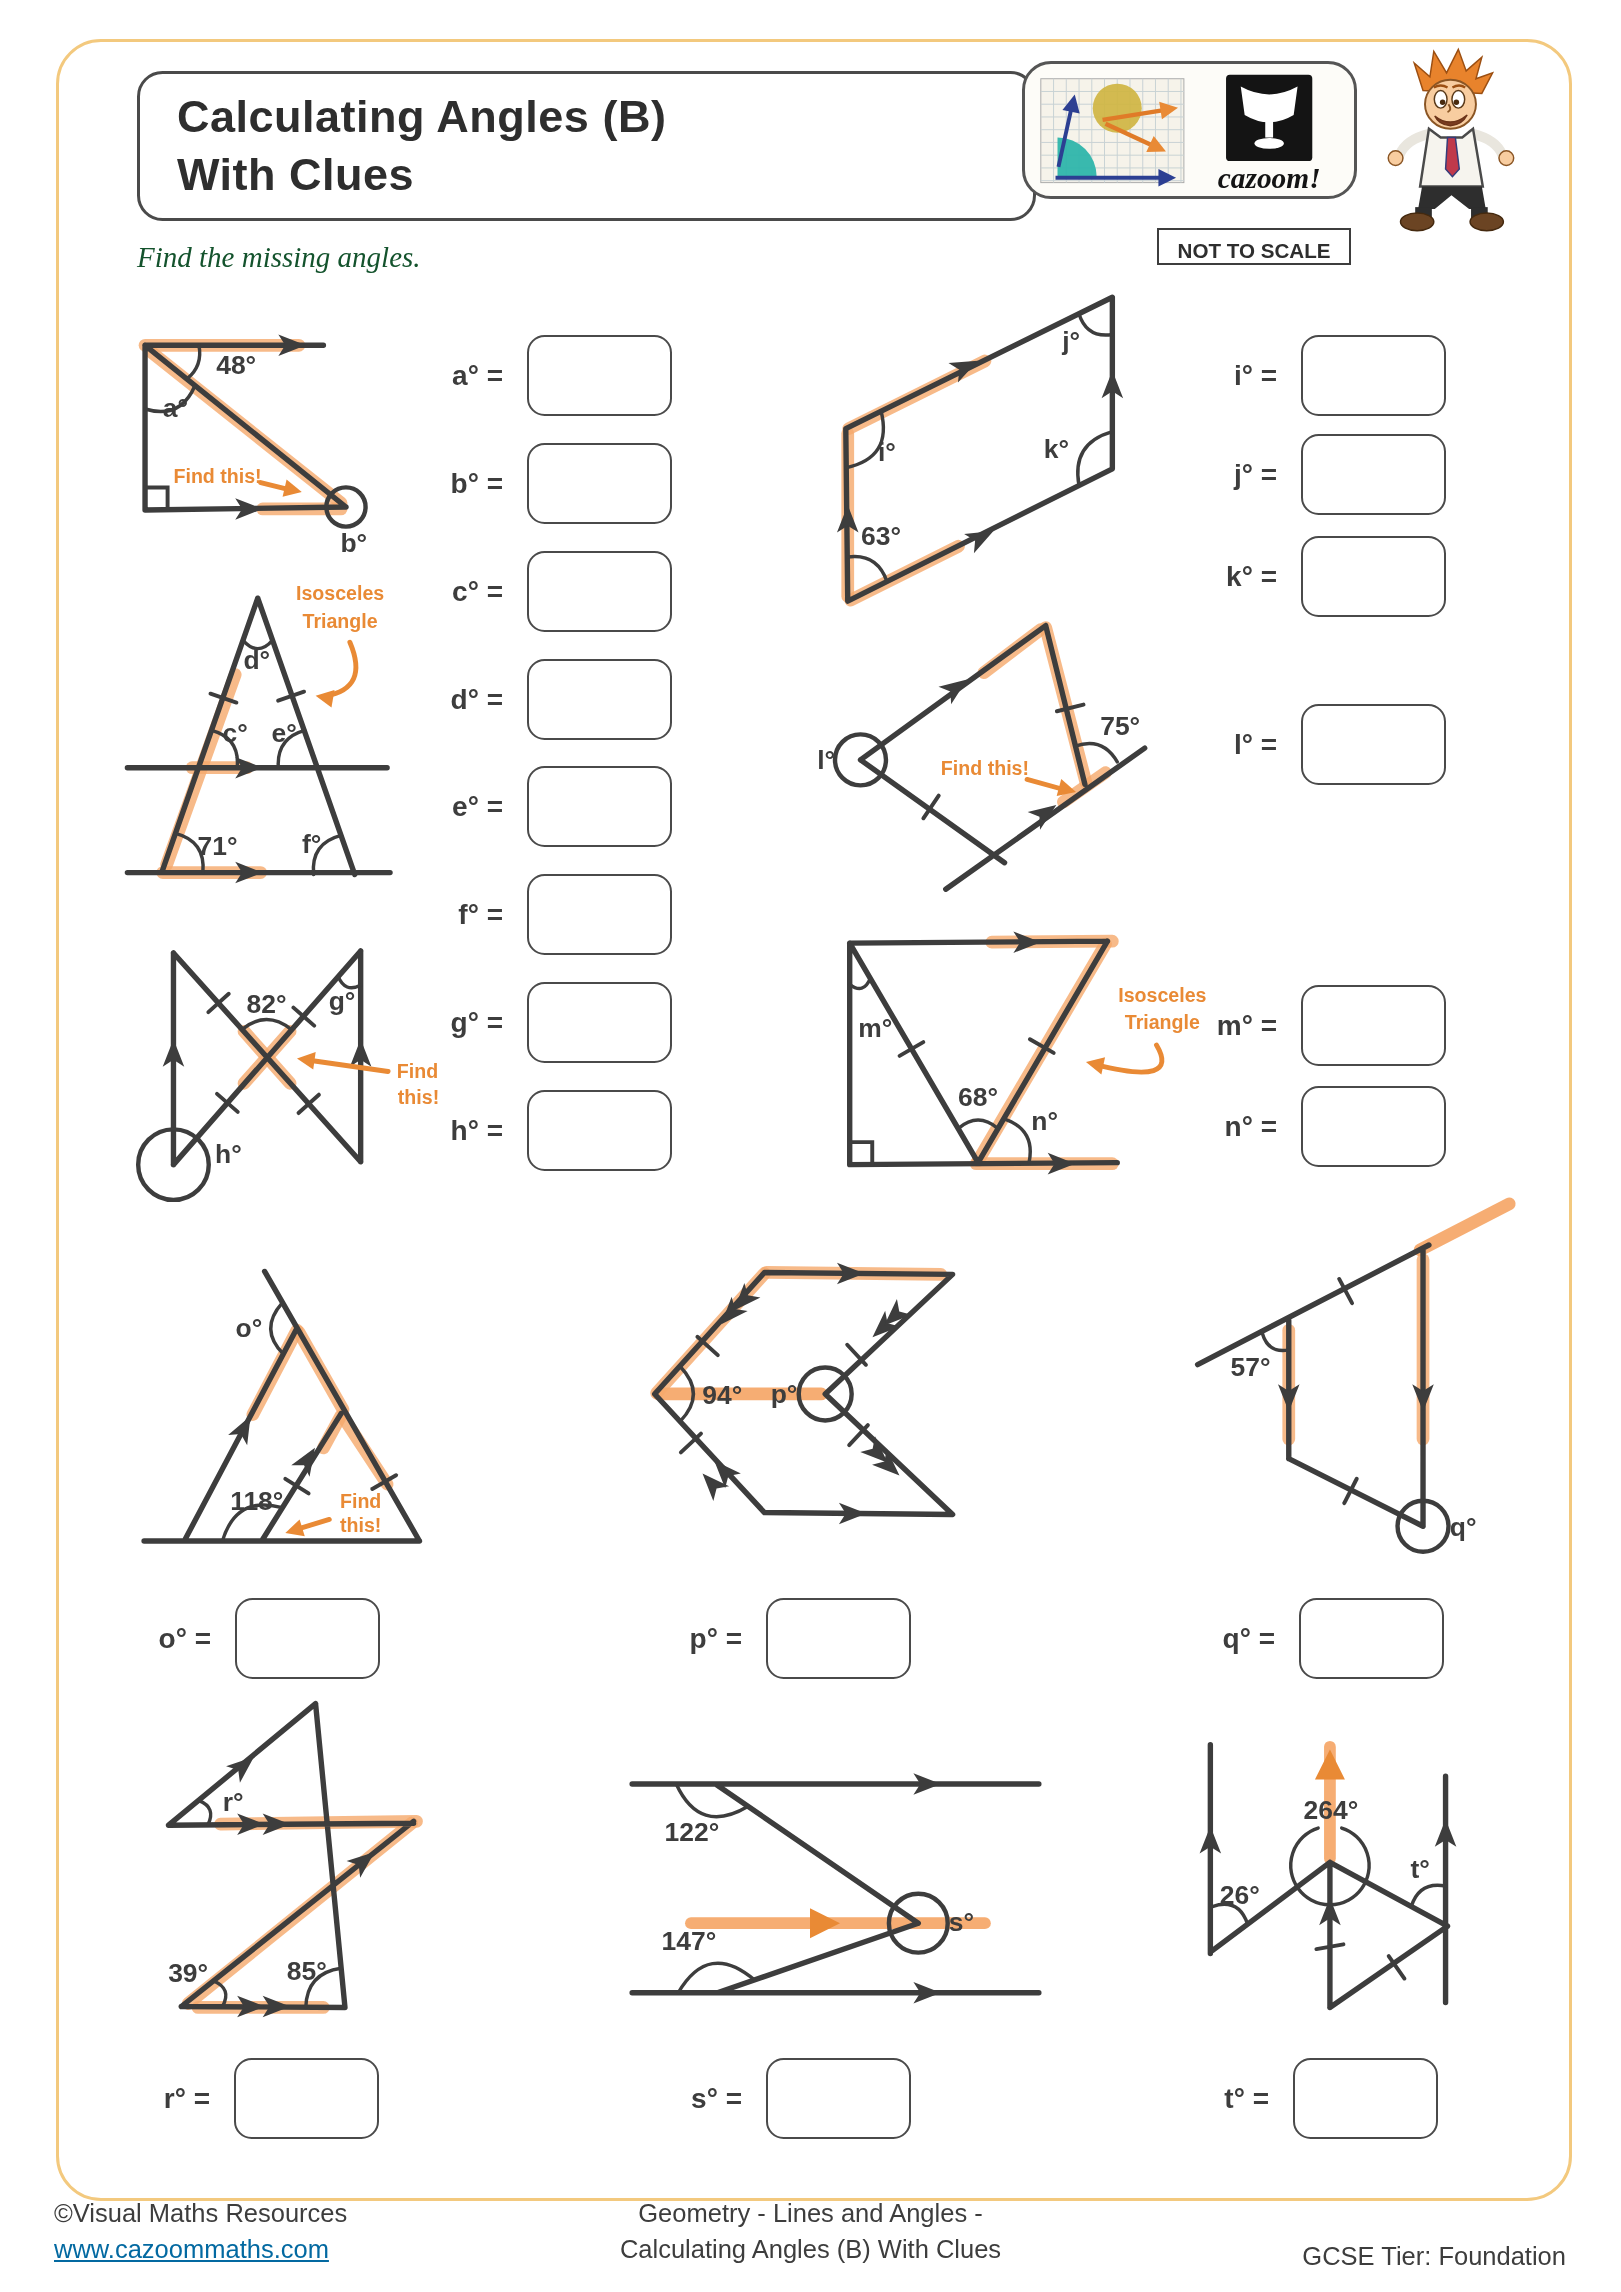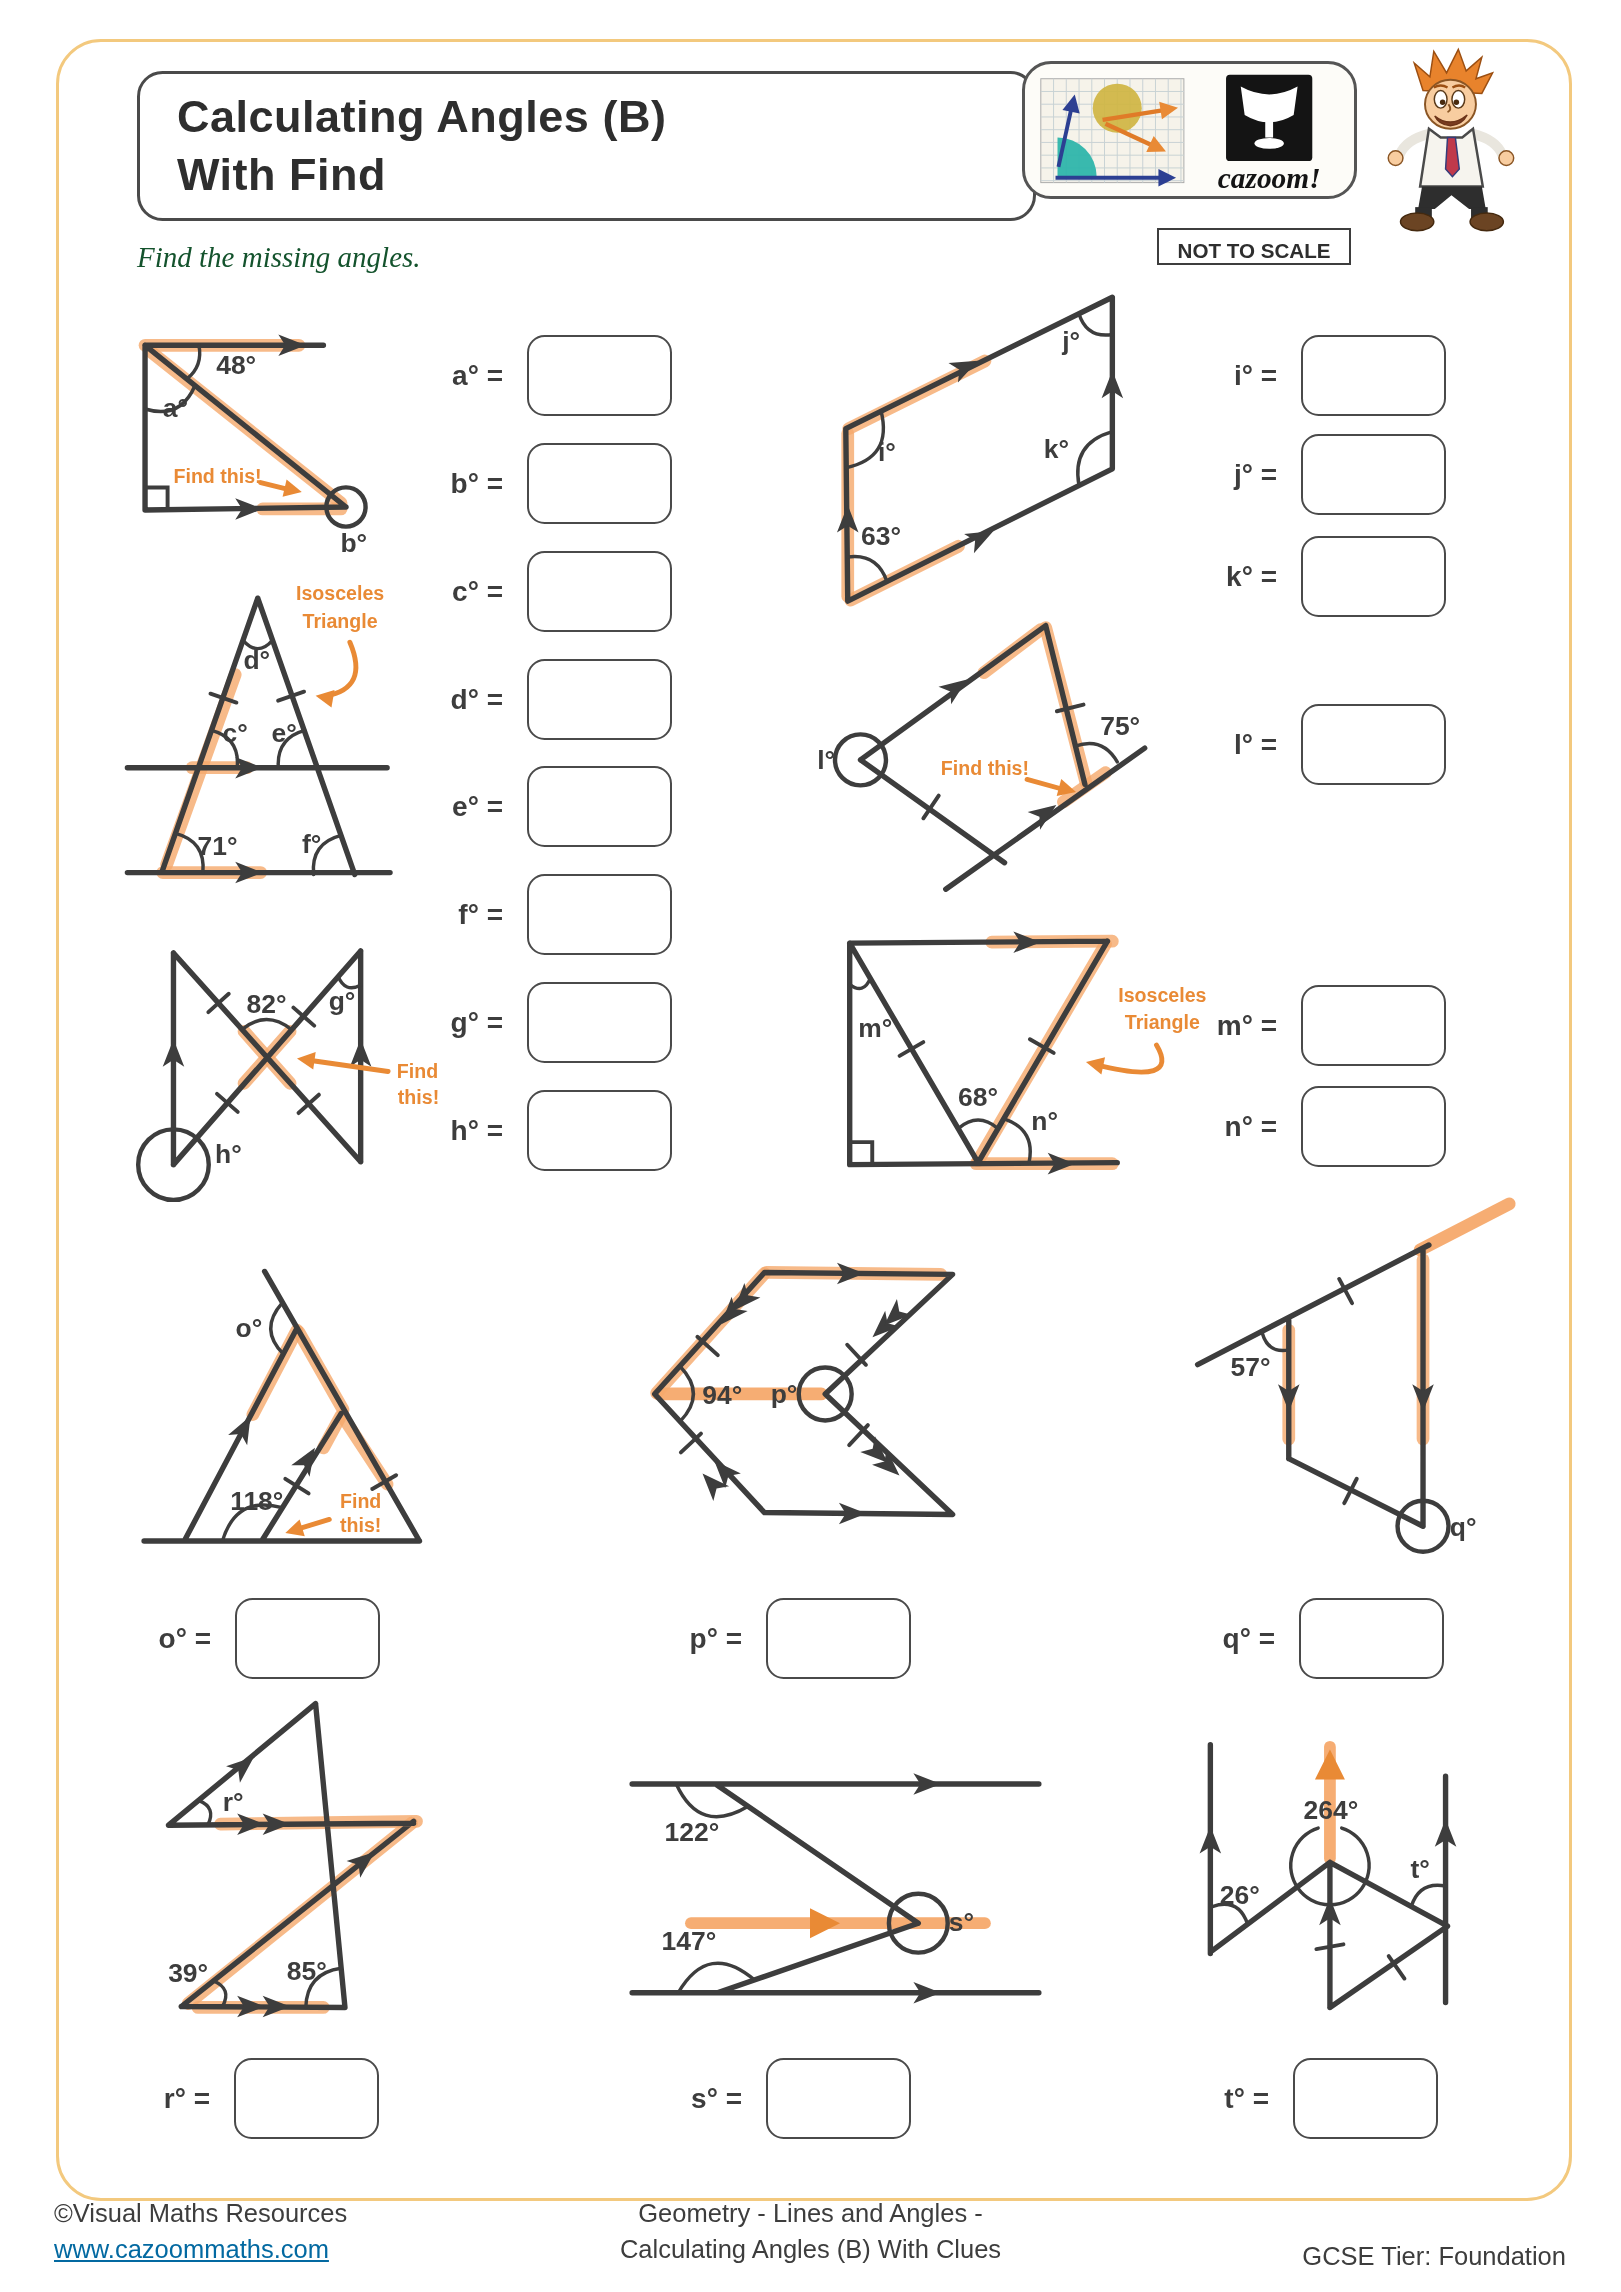--- a/index.html
+++ b/index.html
@@ -32,21 +32,21 @@
   .grid{stroke:#c8d2d4;stroke-width:1;fill:none}
 </style>
 </head>
 <body>
 
 <div id="page">
   <div class="border-frame"></div>
 
   <div class="title-box">
     <span>Calculating Angles (B)</span>
-    <span>With Find</span>
+    <span>With Clues</span>
   </div>
 
   <div class="logo-box"></div>
   <div class="instruction">Find the missing angles.</div>
   <div class="nts">
       <span>NOT TO SCALE</span>
     </div>
 
   <svg width="1621" height="2293" viewBox="0 0 1654 2339" style="position:absolute;left:0;top:0;pointer-events:none;">
     <defs>

